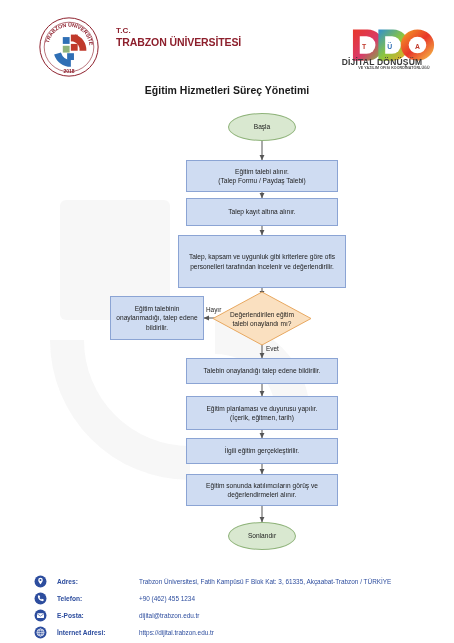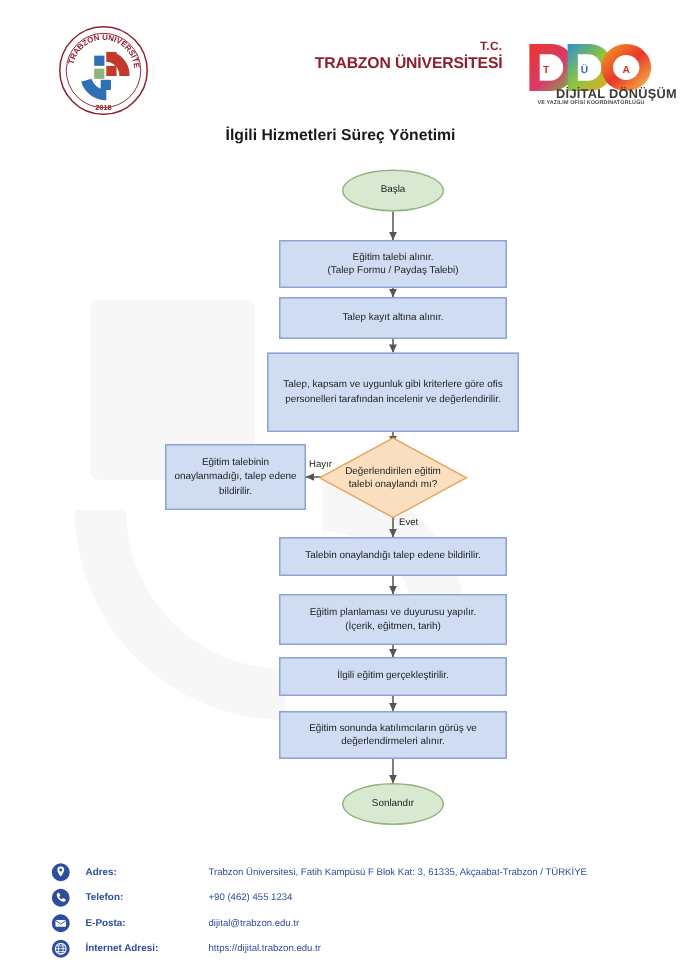--- a/index.html
+++ b/index.html
@@ -38,24 +38,24 @@
   }
   .logo-tru {
     position: absolute;
     left: 38px;
     top: 16px;
     width: 62px;
     height: 62px;
   }
   .header-center {
     position: absolute;
-    left: 105px;
+    left: 116px;
     top: 26px;
     width: 230px;
-    text-align: right;
+    text-align: left;
   }
   .tc-line {
     font-size: 8px;
     font-weight: bold;
     color: #8d1f2c;
     letter-spacing: 0.2px;
     line-height: 10px;
   }
   .uni-line {
     font-size: 10.5px;
@@ -74,21 +74,21 @@
   }
   .logo-ddo {
     position: absolute;
     left: 350px;
     top: 18px;
     width: 88px;
     height: 56px;
   }
   .ddo-sub1 {
     position: absolute;
-    left: 367px;
+    left: 338px;
     top: 57px;
     width: 88px;
     text-align: center;
     font-size: 8.5px;
     font-weight: bold;
     color: #3a3a3a;
     letter-spacing: 0.2px;
   }
   .ddo-sub2 {
     position: absolute;
@@ -272,21 +272,21 @@
     <ellipse cx="138" cy="38" rx="34" ry="32" fill="url(#g3)"></ellipse>
     <ellipse cx="138" cy="38" rx="18" ry="17" fill="#ffffff"></ellipse>
     <text x="29" y="46" font-size="14" fill="#c0392b" text-anchor="middle" font-family="Liberation Sans, sans-serif" font-weight="bold">T</text>
     <text x="81" y="46" font-size="14" fill="#2f6fb5" text-anchor="middle" font-family="Liberation Sans, sans-serif" font-weight="bold">Ü</text>
     <text x="138" y="46" font-size="14" fill="#c0392b" text-anchor="middle" font-family="Liberation Sans, sans-serif" font-weight="bold">A</text>
   </svg>
   <div class="ddo-sub1">DİJİTAL DÖNÜŞÜM</div>
   <div class="ddo-sub2">VE YAZILIM OFİSİ KOORDİNATÖRLÜĞÜ</div>
 </div>
 
-<div class="page-title">İlgili Hizmetleri Süreç Yönetimi</div>
+<div class="page-title">Eğitim Hizmetleri Süreç Yönetimi</div>
 
 <div class="flow">
 
   <svg class="connectors" viewBox="0 0 454 580">
     <defs>
       <marker id="ar" markerWidth="7" markerHeight="7" refX="5.4" refY="2.6" orient="auto">
         <path d="M0,0 L5.6,2.6 L0,5.2 z" fill="#555555"></path>
       </marker>
     </defs>
     <g stroke="#555555" stroke-width="1" fill="none" marker-end="url(#ar)">

